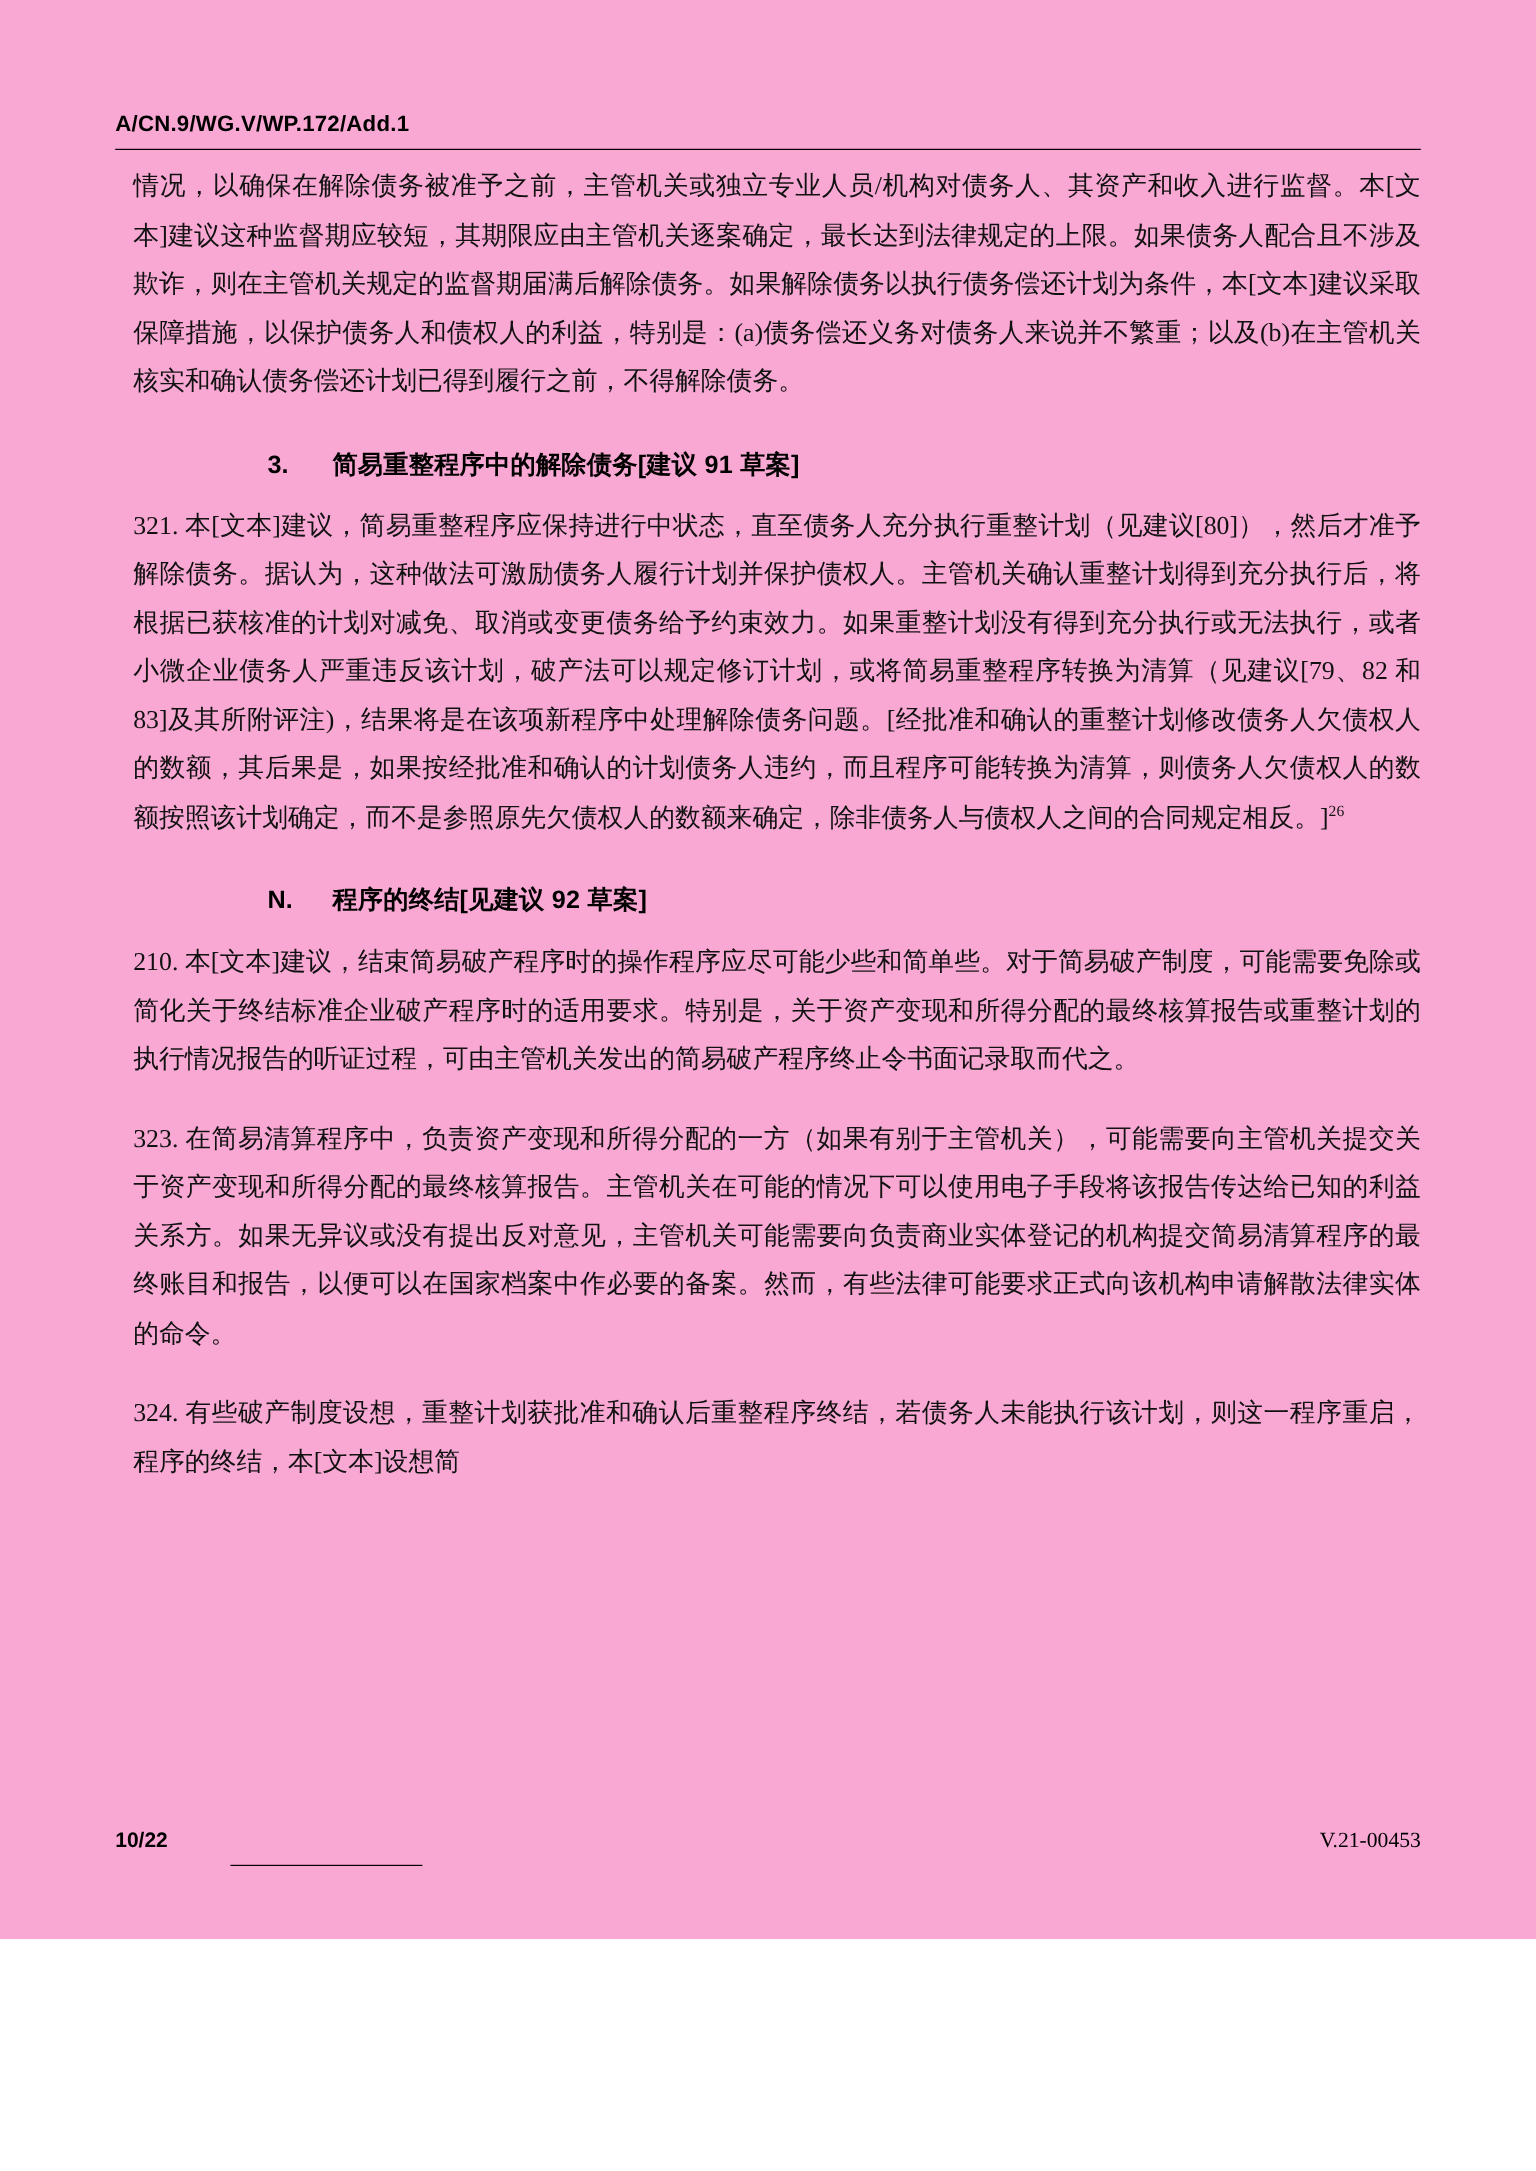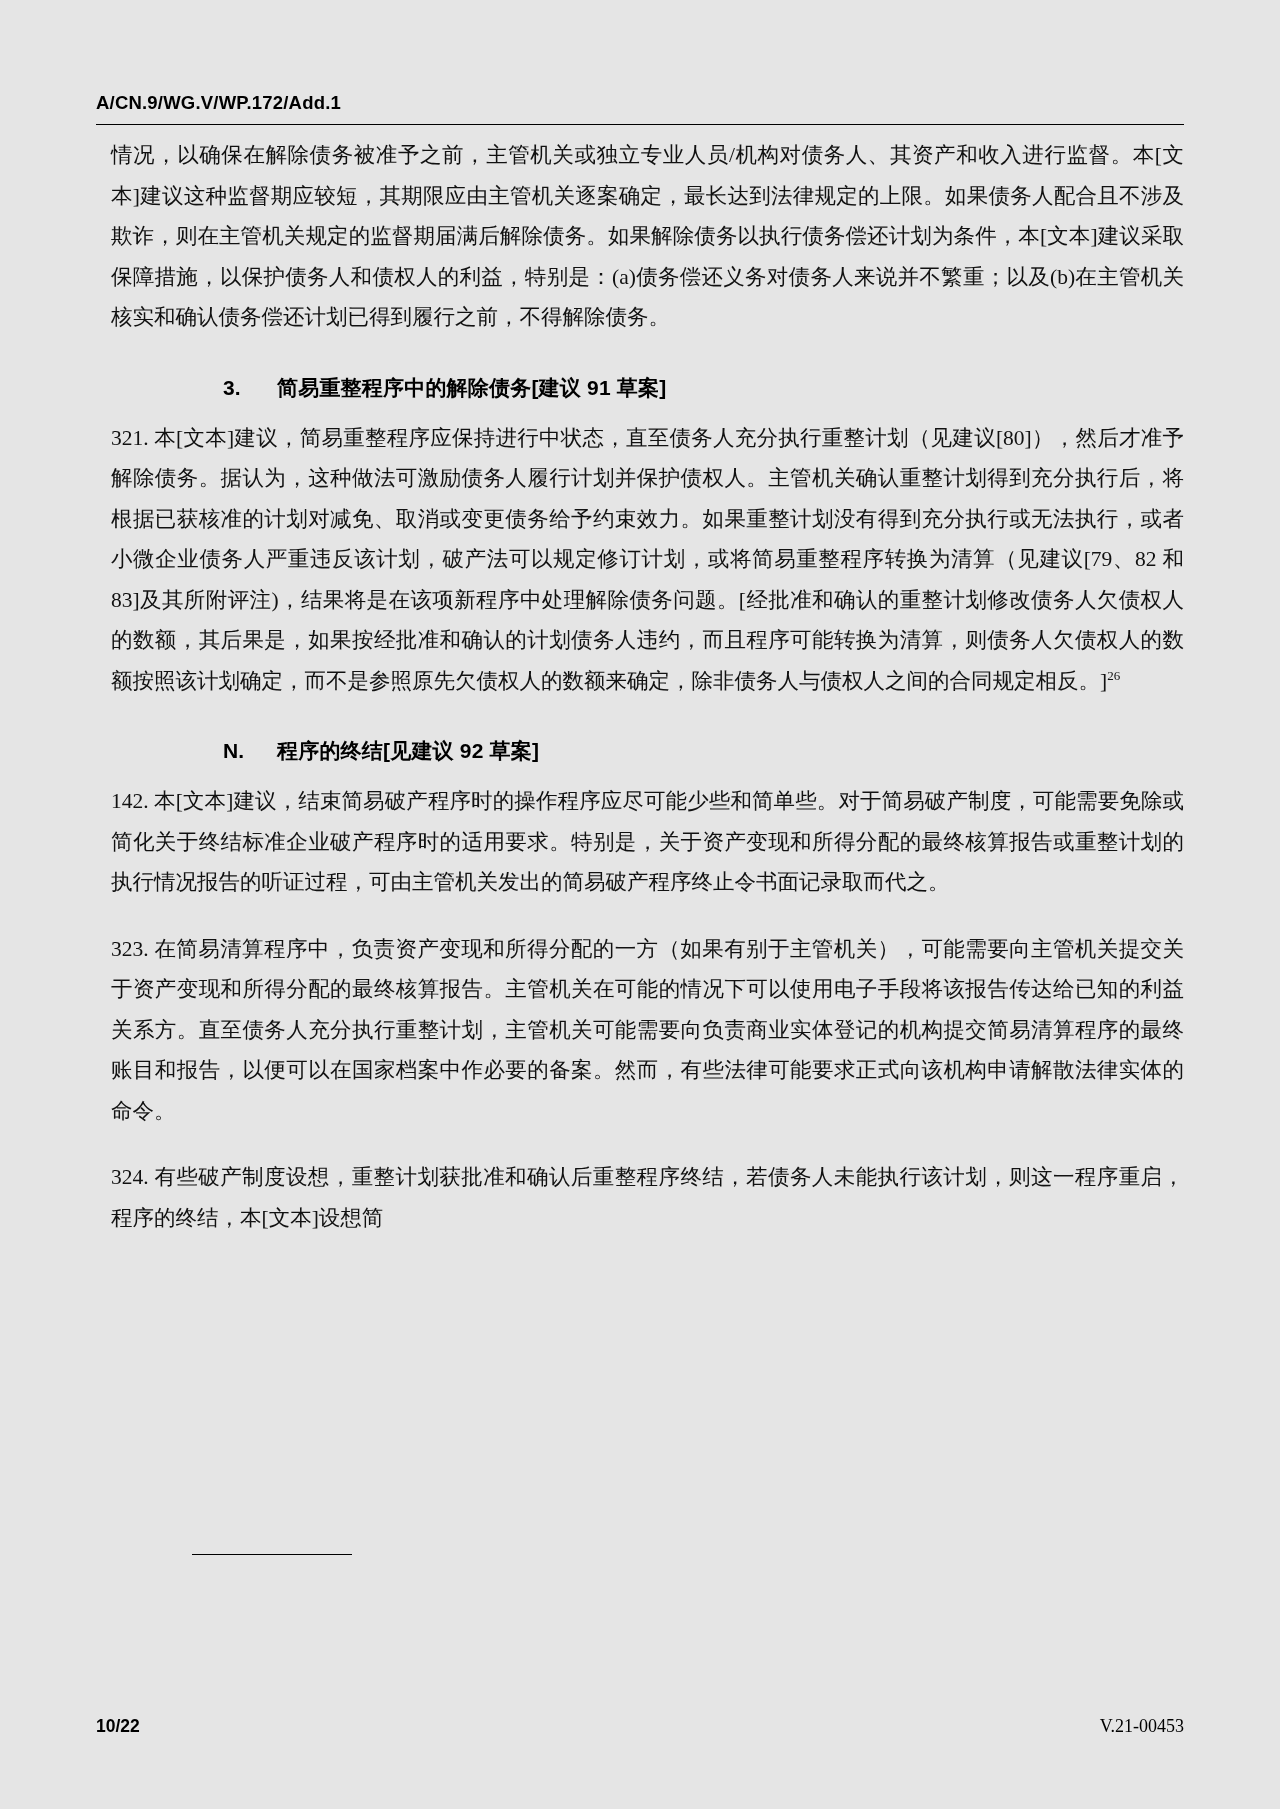--- a/index.html
+++ b/index.html
@@ -7,23 +7,23 @@
     padding: 0;
     background: #ffffff;
   }
   body {
     font-family: "Liberation Serif", serif;
     color: #000000;
   }
   .page {
     position: relative;
     width: 1280px;
-    height: 1809px;
+    height: 1616px;
     margin: 0 auto;
-    background: #e5e5e5;
+    background: #f9a8d4;
     box-sizing: border-box;
     overflow: hidden;
   }
 
   
   .header {
     position: absolute;
     top: 92px;
     left: 96px;
     right: 96px;
@@ -169,25 +169,25 @@
       <span class="heading-text">简易重整程序中的解除债务[建议 91 草案]</span>
     </div>
 
     <p class="para indent-block numbered"><span class="pnum">321.</span> <span>本[文本]建议，简易重整程序应保持进行中状态，直至债务人充分执行重整计划（见建议[80]），然后才准予解除债务。据认为，这种做法可激励债务人履行计划并保护债权人。主管机关确认重整计划得到充分执行后，将根据已获核准的计划对减免、取消或变更债务给予约束效力。如果重整计划没有得到充分执行或无法执行，或者小微企业债务人严重违反该计划，破产法可以规定修订计划，或将简易重整程序转换为清算（见建议[79、82 和 83]及其所附评注)，结果将是在该项新程序中处理解除债务问题。[经批准和确认的重整计划修改债务人欠债权人的数额，其后果是，如果按经批准和确认的计划债务人违约，而且程序可能转换为清算，则债务人欠债权人的数额按照该计划确定，而不是参照原先欠债权人的数额来确定，除非债务人与债权人之间的合同规定相反。]</span><sup class="fn">26</sup></p>
 
     <div class="heading-row">
       <span class="heading-num">N.</span>
       <span class="heading-text">程序的终结[见建议 92 草案]</span>
     </div>
 
-    <p class="para indent-block numbered"><span class="pnum">142.</span> <span>本[文本]建议，结束简易破产程序时的操作程序应尽可能少些和简单些。对于简易破产制度，可能需要免除或简化关于终结标准企业破产程序时的适用要求。特别是，关于资产变现和所得分配的最终核算报告或重整计划的执行情况报告的听证过程，可由主管机关发出的简易破产程序终止令书面记录取而代之。</span></p>
+    <p class="para indent-block numbered"><span class="pnum">210.</span> <span>本[文本]建议，结束简易破产程序时的操作程序应尽可能少些和简单些。对于简易破产制度，可能需要免除或简化关于终结标准企业破产程序时的适用要求。特别是，关于资产变现和所得分配的最终核算报告或重整计划的执行情况报告的听证过程，可由主管机关发出的简易破产程序终止令书面记录取而代之。</span></p>
 
     <div class="para-spacer"></div>
 
-    <p class="para indent-block numbered"><span class="pnum">323.</span> <span>在简易清算程序中，负责资产变现和所得分配的一方（如果有别于主管机关），可能需要向主管机关提交关于资产变现和所得分配的最终核算报告。主管机关在可能的情况下可以使用电子手段将该报告传达给已知的利益关系方。直至债务人充分执行重整计划，主管机关可能需要向负责商业实体登记的机构提交简易清算程序的最终账目和报告，以便可以在国家档案中作必要的备案。然而，有些法律可能要求正式向该机构申请解散法律实体的命令。</span></p>
+    <p class="para indent-block numbered"><span class="pnum">323.</span> <span>在简易清算程序中，负责资产变现和所得分配的一方（如果有别于主管机关），可能需要向主管机关提交关于资产变现和所得分配的最终核算报告。主管机关在可能的情况下可以使用电子手段将该报告传达给已知的利益关系方。如果无异议或没有提出反对意见，主管机关可能需要向负责商业实体登记的机构提交简易清算程序的最终账目和报告，以便可以在国家档案中作必要的备案。然而，有些法律可能要求正式向该机构申请解散法律实体的命令。</span></p>
 
     <div class="para-spacer"></div>
 
     <p class="para indent-block numbered"><span class="pnum">324.</span> <span>有些破产制度设想，重整计划获批准和确认后重整程序终结，若债务人未能执行该计划，则这一程序重启，程序的终结，本[文本]设想简</span></p>
 
   </div>
 
   <div class="footnote-area">
     <div class="footnote-rule"></div>
   </div>

